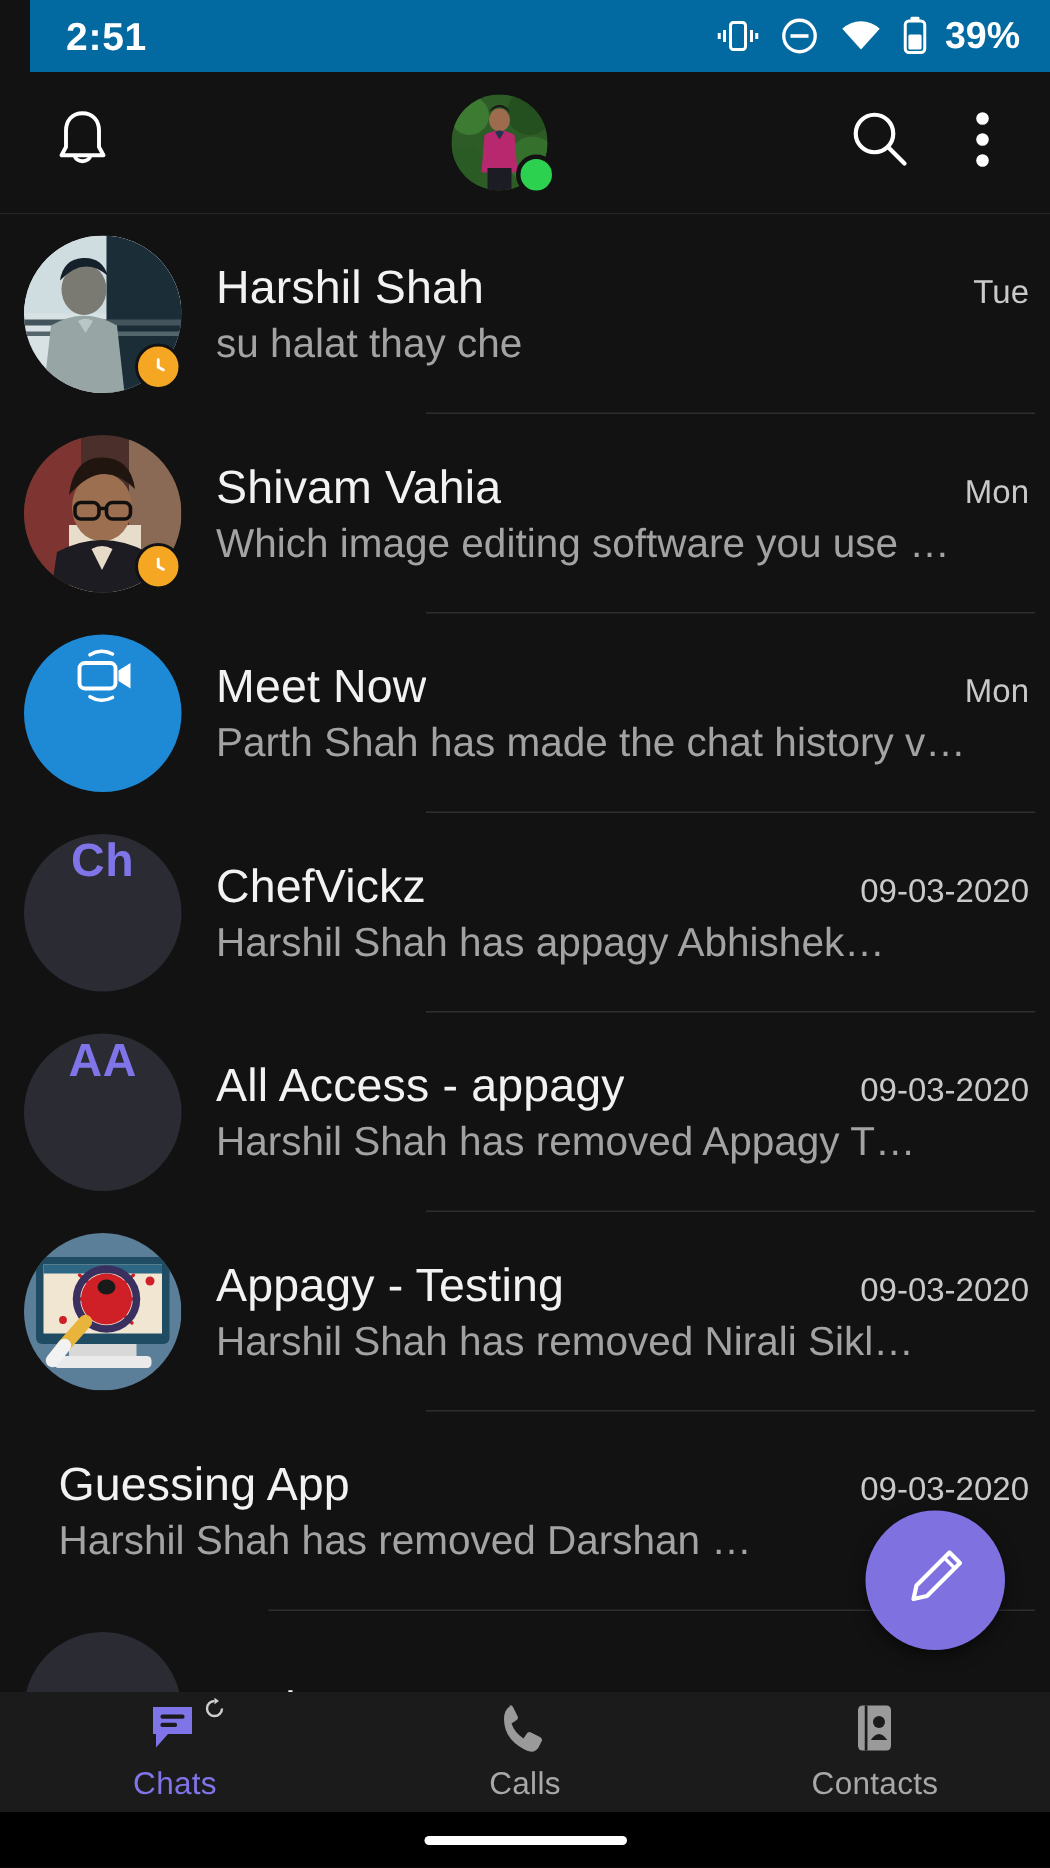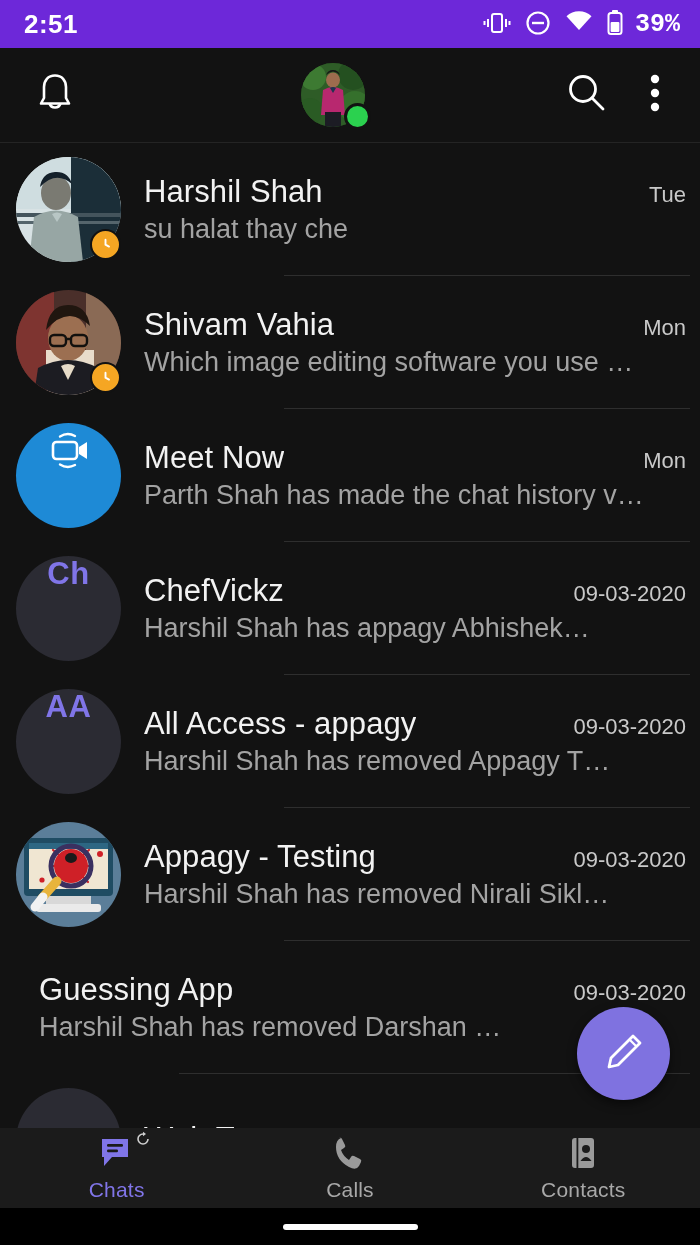--- a/index.html
+++ b/index.html
@@ -12,28 +12,29 @@
   #phone {
     position:relative;
     width:700px; height:1245px;
     background:#121212;
     overflow:hidden;
   }
 
   
   .statusbar {
     height:48px;
-    background:#6d28d9;
+    background:#0369a1;
     display:flex; align-items:center;
     justify-content:space-between;
     padding:0 20px 0 24px;
     color:#ffffff;
+    margin-left:20px;
   }
   .status-time { font-size:26px; font-weight:700; letter-spacing:.5px; }
-  .status-right { display:flex; gap:14px;font-family:Liberation Mono, monospace; }
+  .status-right { display:flex; align-items:center; gap:14px; }
   .status-right svg { display:block; }
   .battery-pct { font-size:25px; font-weight:700; margin-left:-2px; }
 
   
   .appbar {
     position:relative;
     height:95px;
     background:#121212;
     display:flex; align-items:center;
     border-bottom:1px solid #242424;

